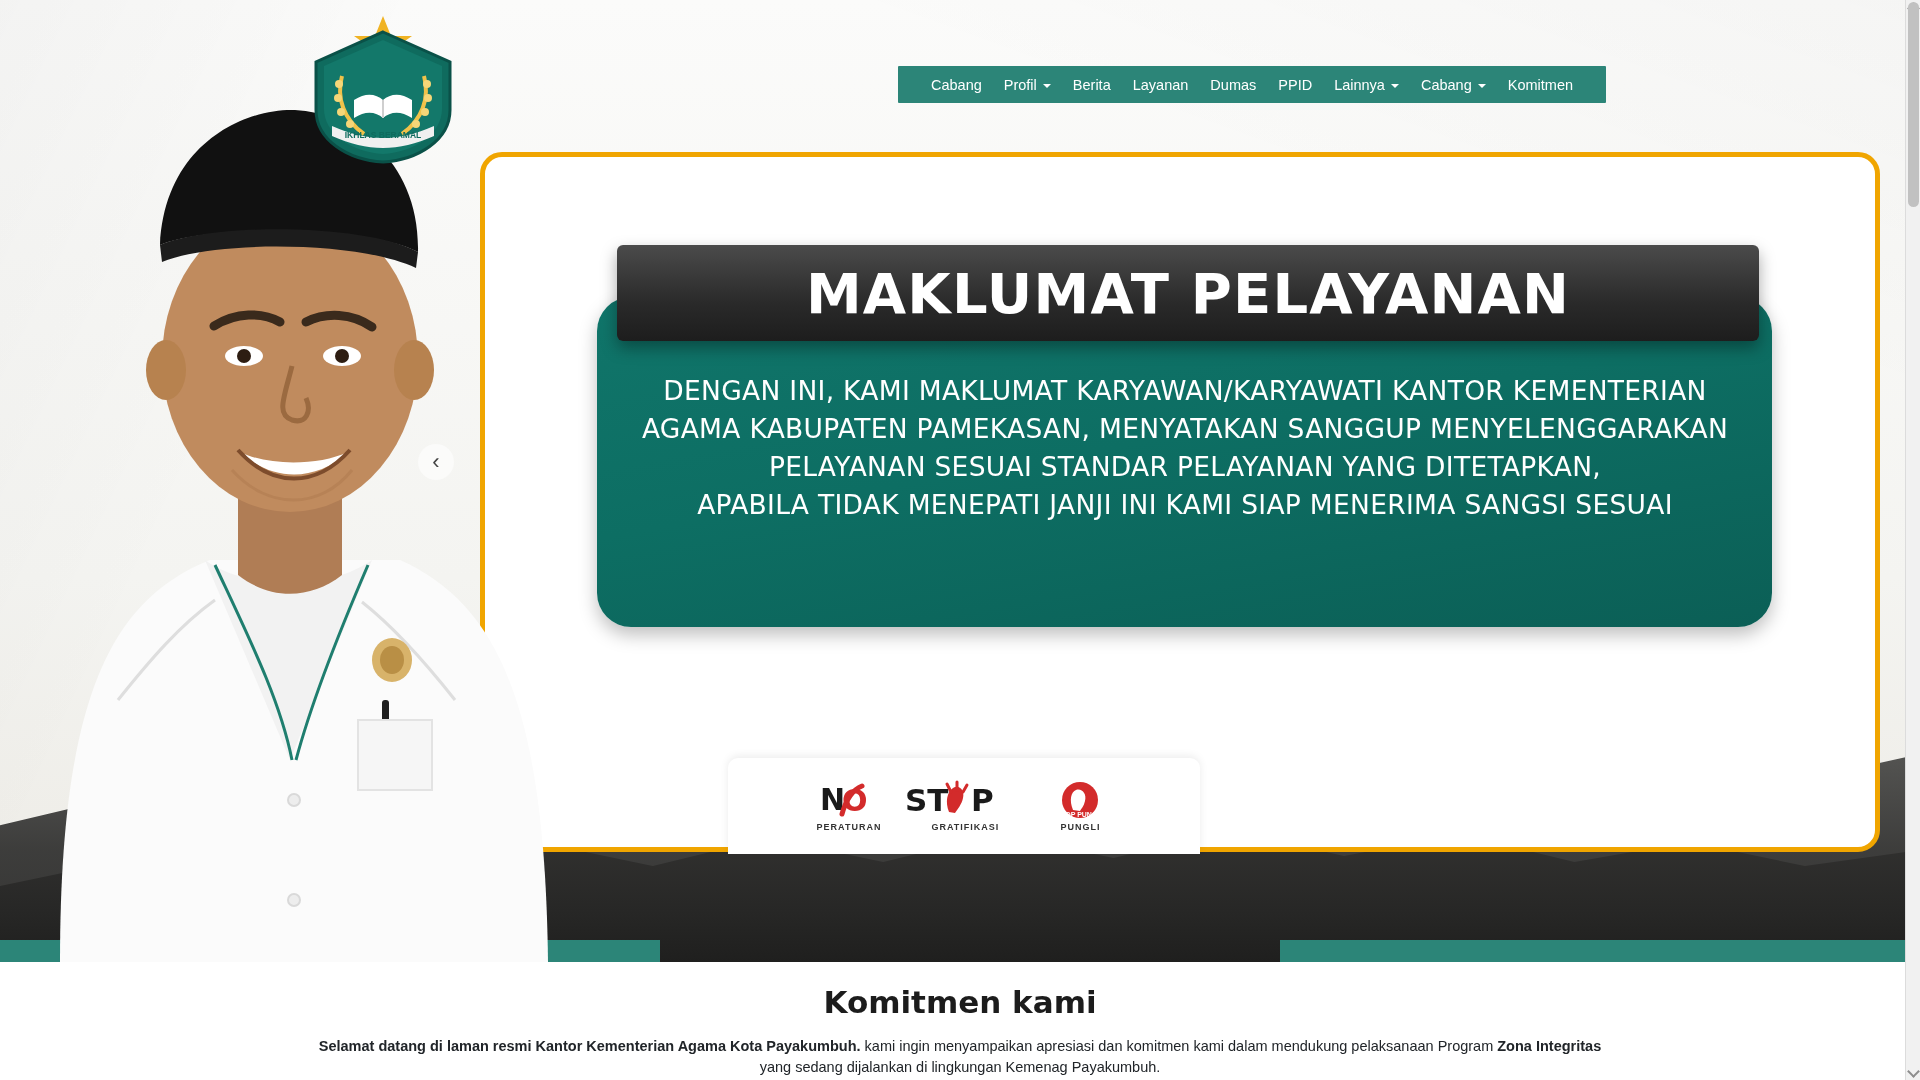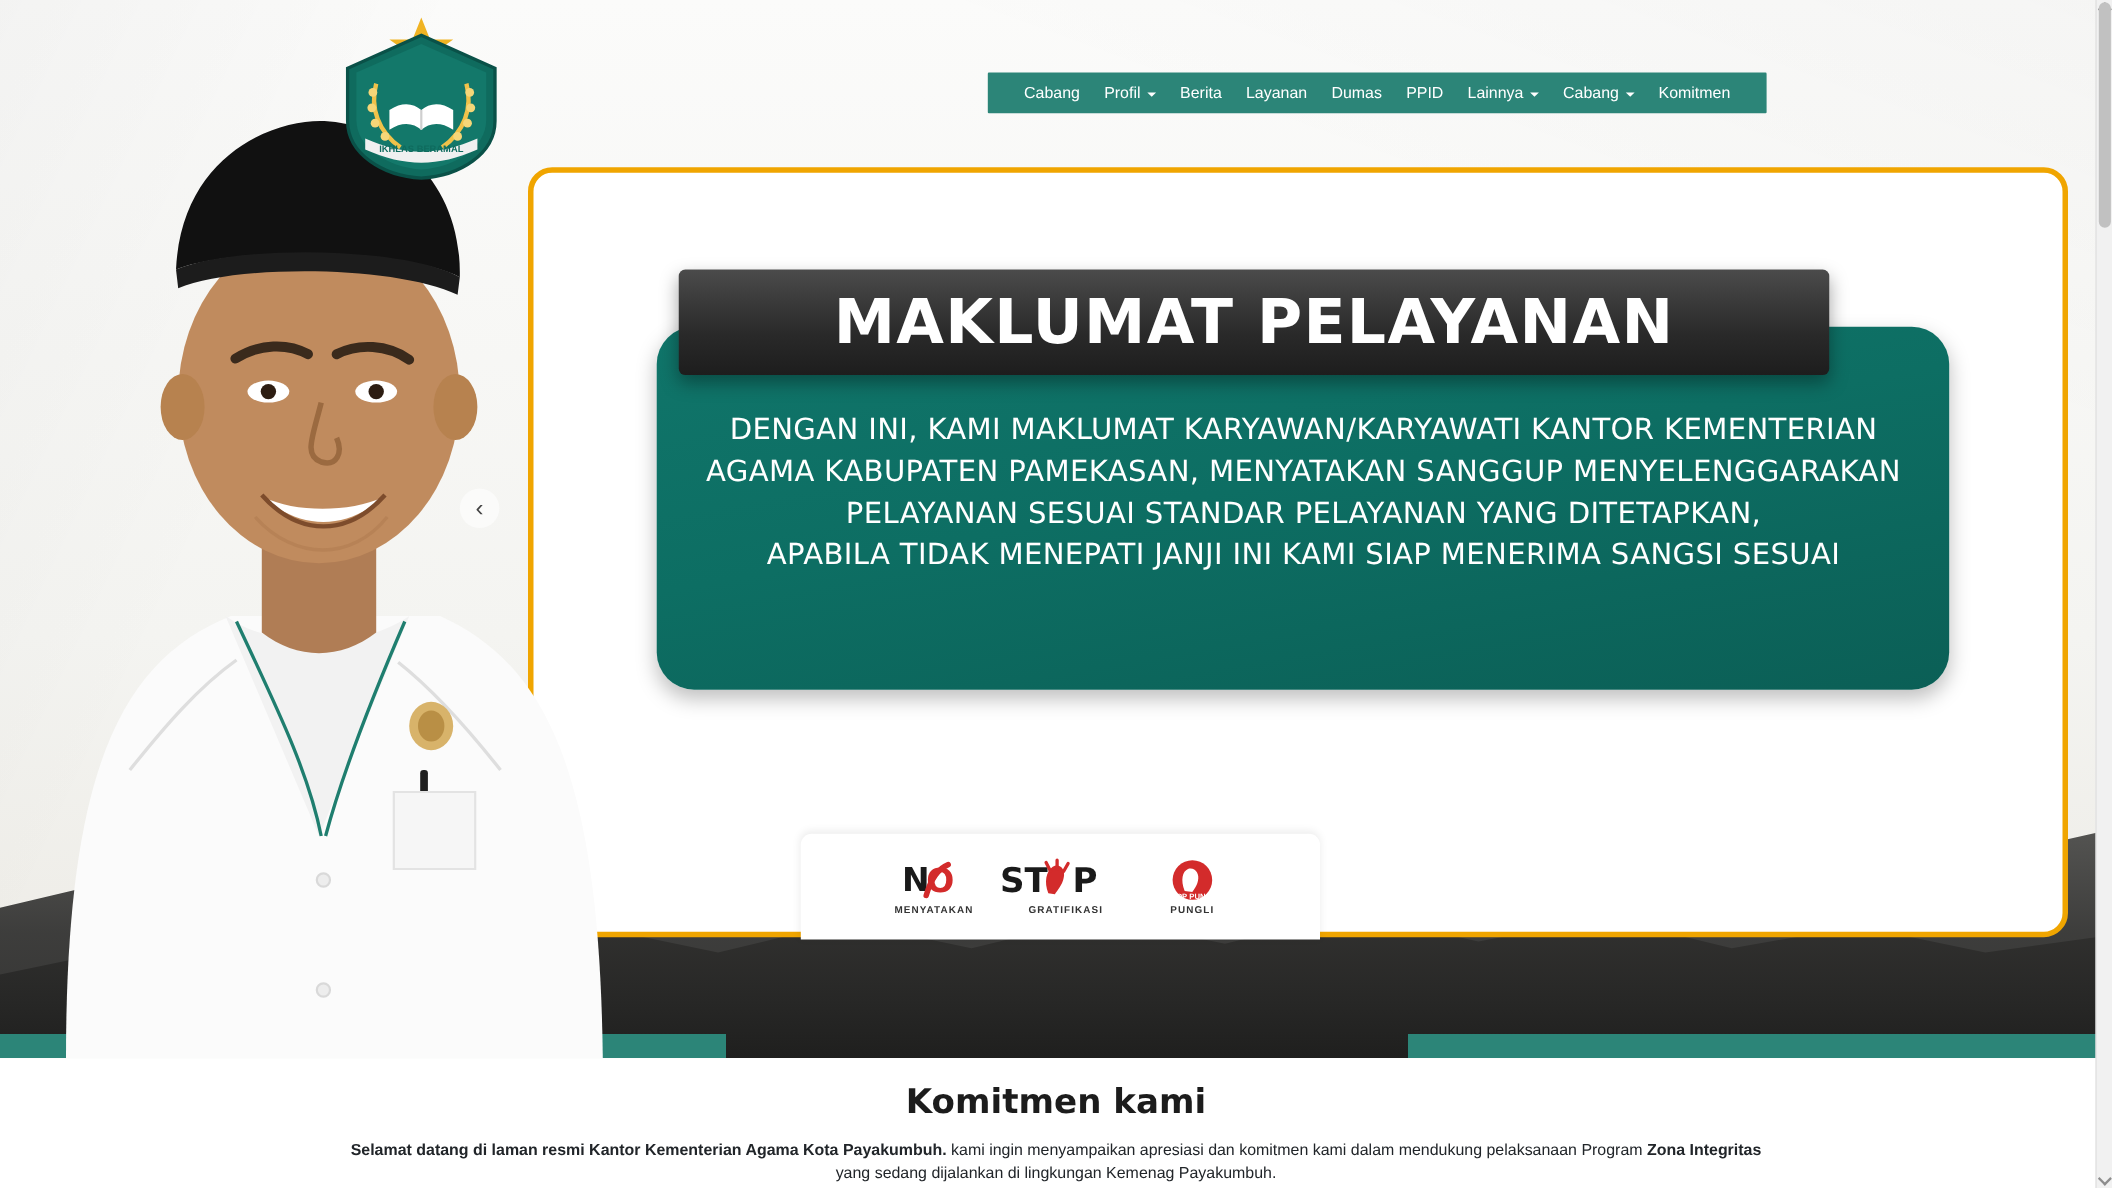--- a/index.html
+++ b/index.html
@@ -139,21 +139,21 @@
     position: absolute;
     left: 112px; top: 140px;
     width: 1175px; height: 330px;
     background: linear-gradient(170deg, #10756a 0%, #0d6e63 45%, #0b5f56 100%);
     border-radius: 34px;
     box-shadow: 0 8px 18px rgba(0,0,0,0.25);
   }
   .slide-title-bar {
     position: absolute;
     left: 132px; top: 88px;
-    width: 1046px; height: 96px;
+    width: 1142px; height: 96px;
     background: linear-gradient(180deg, #4b4b4b 0%, #2a2a2a 60%, #1d1d1d 100%);
     border-radius: 6px;
     box-shadow: 0 7px 16px rgba(0,0,0,0.35);
     display: flex; align-items: center; justify-content: center;
     z-index: 3;
   }
   .slide-title {
     color: #ffffff;
     font-size: 56px;
     font-weight: bold;
@@ -407,21 +407,21 @@
       </div>
     </div>
 
     <div class="banner">
       <div class="banner-item">
         <svg width="62" height="40" viewBox="0 0 62 40">
           <text x="2" y="30" font-size="30" font-weight="bold" font-family="DejaVu Sans, sans-serif" fill="#1a1a1a">N</text>
           <text x="24" y="31" font-size="30" font-weight="bold" font-family="DejaVu Sans, sans-serif" fill="#d32b2b">O</text>
           <path d="M24 34 C 28 20, 34 10, 44 6" stroke="#d32b2b" stroke-width="5" fill="none" stroke-linecap="round"></path>
         </svg>
-        <span class="banner-label">MENYATAKAN</span>
+        <span class="banner-label">PERATURAN</span>
       </div>
       <div class="banner-item">
         <svg width="120" height="40" viewBox="0 0 120 40">
           <text x="0" y="31" font-size="31" font-weight="bold" font-family="DejaVu Sans, sans-serif" fill="#1a1a1a">ST</text>
           <text x="66" y="31" font-size="31" font-weight="bold" font-family="DejaVu Sans, sans-serif" fill="#1a1a1a">P</text>
           <path d="M44 32 C 40 22, 42 12, 48 8 C 54 4, 60 10, 58 18 C 57 24, 52 30, 50 33 Z" fill="#d32b2b"></path>
           <path d="M46 12 L 42 4 M52 10 L 52 2 M58 12 L 62 5" stroke="#d32b2b" stroke-width="3" stroke-linecap="round"></path>
         </svg>
         <span class="banner-label">GRATIFIKASI</span>
       </div>

